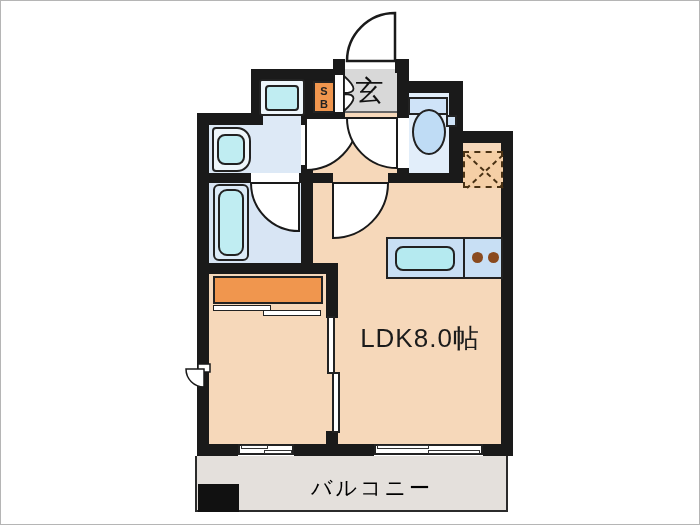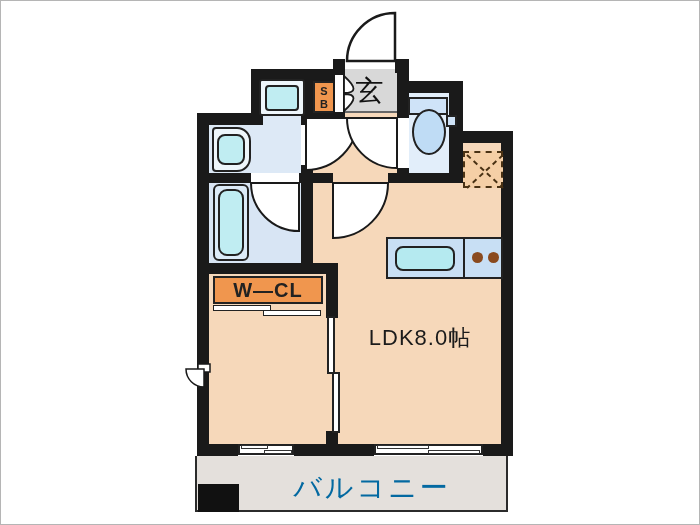--- a/index.html
+++ b/index.html
@@ -126,17 +126,16 @@
 
     <path d="M332,182 L387,182 A55,55 0 0 1 332,237 Z" fill="#fff" stroke="#1a1a1a" stroke-width="2"></path>
 
     <path d="M298,182 L250,182 A48,48 0 0 0 298,230 Z" fill="#fff" stroke="#1a1a1a" stroke-width="2"></path>
 
     <rect x="197" y="363" width="12" height="8" fill="#fff" stroke="#1a1a1a" stroke-width="1.5"></rect>
     <path d="M203,368 L203,386 A18,18 0 0 1 185,368 Z" fill="#fff" stroke="#1a1a1a" stroke-width="1.5"></path>
   </svg>
 
   <div class="label" style="left:369px;top:90px;font-size:28px;color:#111;">玄</div>
-  <div class="label" style="left:419px;top:337px;font-size:22px;">LDK8.0帖</div>
-  <div class="label" style="left:371px;top:487px;font-size:28px;color:#0369a1;letter-spacing:3px;">バルコニー</div>
-  <div class="label" style="left:267px;top:289px;font-size:20px;font-weight:600;color:#222;">W—CL</div>
+  <div class="label" style="left:419px;top:337px;font-size:26px;">LDK8.0帖</div>
+  <div class="label" style="left:371px;top:487px;font-size:21px;color:#000000;letter-spacing:3px;">バルコニー</div>
 
 </div>
 
 </body></html>

